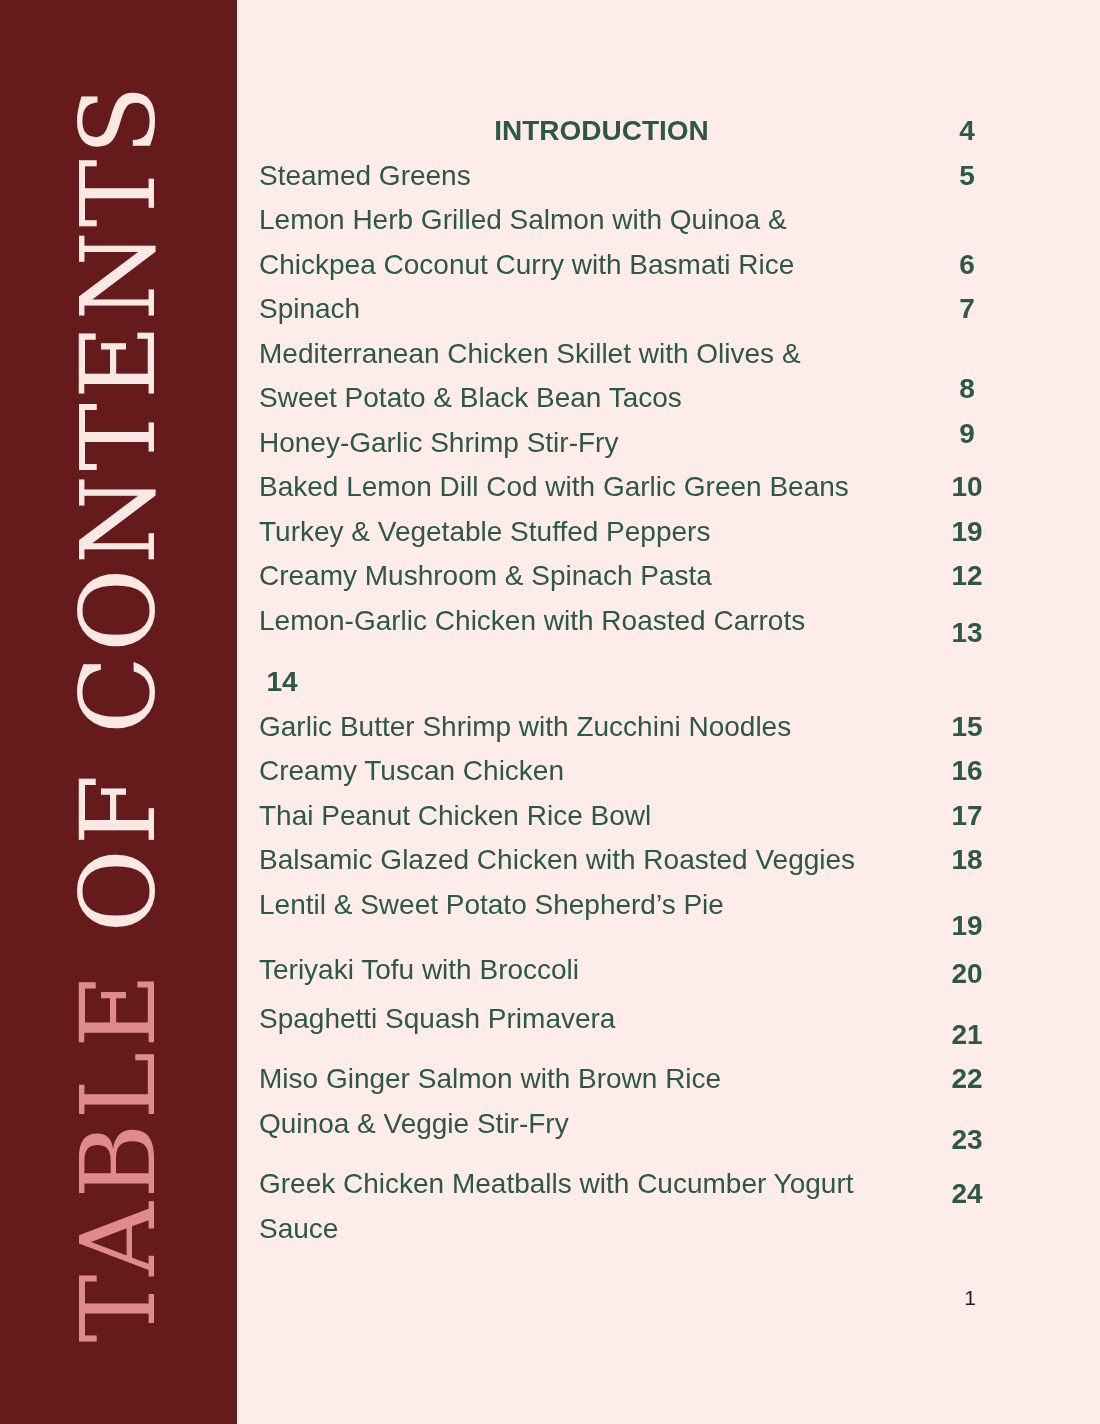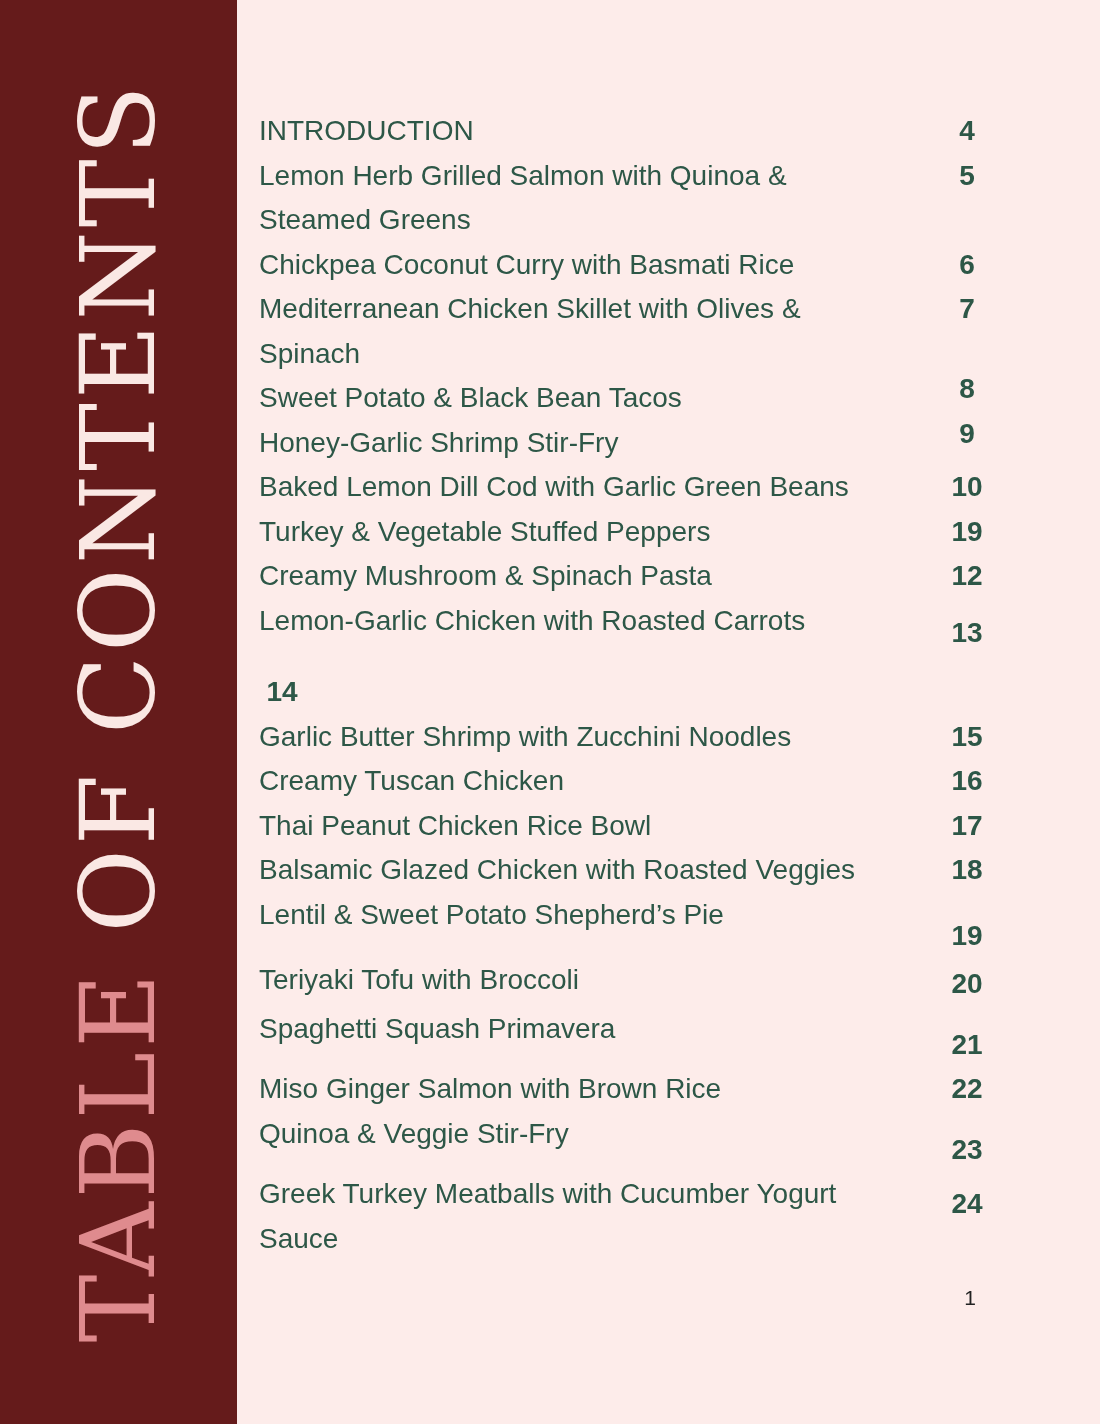--- a/index.html
+++ b/index.html
@@ -27,31 +27,31 @@
     font-size:102px;letter-spacing:4px;line-height:1;
   }
   .word-table{color:var(--salmon);}
   .word-rest{color:var(--cream);}
   .content{
     position:absolute;left:237px;top:0;right:0;
     padding:109px 110px 0 22px;box-sizing:border-box;
   }
   .toc-row{display:flex;align-items:flex-start;}
   .toc-title{flex:1;font-size:28px;line-height:44.5px;color:var(--green);}
-  .toc-title.bold{font-weight:normal;}
+  .toc-title.bold{font-weight:bold;text-align:center;}
   .toc-line{display:block;}
   .toc-page{
     width:46px;text-align:center;font-size:28px;line-height:44.5px;
     font-weight:bold;color:var(--green);flex:0 0 auto;
   }
   
   .toc-row:nth-child(5) .toc-page{margin-top:-9px;}
   .toc-row:nth-child(6) .toc-page{margin-top:-9px;}
   .toc-row:nth-child(10) .toc-page{margin-top:12px;}
-  .toc-row:nth-child(11) .toc-page{margin-top:15px;}
+  .toc-row:nth-child(11) .toc-page{margin-top:5px;}
   .toc-row:nth-child(16) .toc-page{margin-top:21px;}
   .toc-row:nth-child(17) .toc-page{margin-top:4px;margin-left:32px;}
   .toc-row:nth-child(18) .toc-page{margin-top:16px;}
   .toc-row:nth-child(20) .toc-page{margin-top:16px;}
   .toc-row:nth-child(21) .toc-page{margin-top:10px;}
   .footer-page{
     position:absolute;left:958px;top:1286px;width:24px;text-align:center;
     font-size:21px;color:var(--footer);
   }
 </style>
@@ -67,35 +67,35 @@
   <div class="content">
     <div>
         <div class="toc-row">
           <div class="toc-title bold">
             <span class="toc-line">INTRODUCTION</span>
           </div>
           <div class="toc-page">4</div>
         </div>
         <div class="toc-row">
           <div class="toc-title">
+            <span class="toc-line">Steamed Greens</span>
             <span class="toc-line">Lemon Herb Grilled Salmon with Quinoa &amp;</span>
-            <span class="toc-line">Steamed Greens</span>
           </div>
           <div class="toc-page">5</div>
         </div>
         <div class="toc-row">
           <div class="toc-title">
             <span class="toc-line">Chickpea Coconut Curry with Basmati Rice</span>
           </div>
           <div class="toc-page">6</div>
         </div>
         <div class="toc-row">
           <div class="toc-title">
+            <span class="toc-line">Spinach</span>
             <span class="toc-line">Mediterranean Chicken Skillet with Olives &amp;</span>
-            <span class="toc-line">Spinach</span>
           </div>
           <div class="toc-page">7</div>
         </div>
         <div class="toc-row">
           <div class="toc-title">
             <span class="toc-line">Sweet Potato &amp; Black Bean Tacos</span>
           </div>
           <div class="toc-page">8</div>
         </div>
         <div class="toc-row">
@@ -180,21 +180,21 @@
           <div class="toc-page">22</div>
         </div>
         <div class="toc-row">
           <div class="toc-title">
             <span class="toc-line">Quinoa &amp; Veggie Stir-Fry</span>
           </div>
           <div class="toc-page">23</div>
         </div>
         <div class="toc-row">
           <div class="toc-title">
-            <span class="toc-line">Greek Turkey Meatballs with Cucumber Yogurt</span>
+            <span class="toc-line">Greek Chicken Meatballs with Cucumber Yogurt</span>
             <span class="toc-line">Sauce</span>
           </div>
           <div class="toc-page">24</div>
         </div>
       </div>
   </div>
 
   <div class="footer-page">1</div>
 
 </div>

